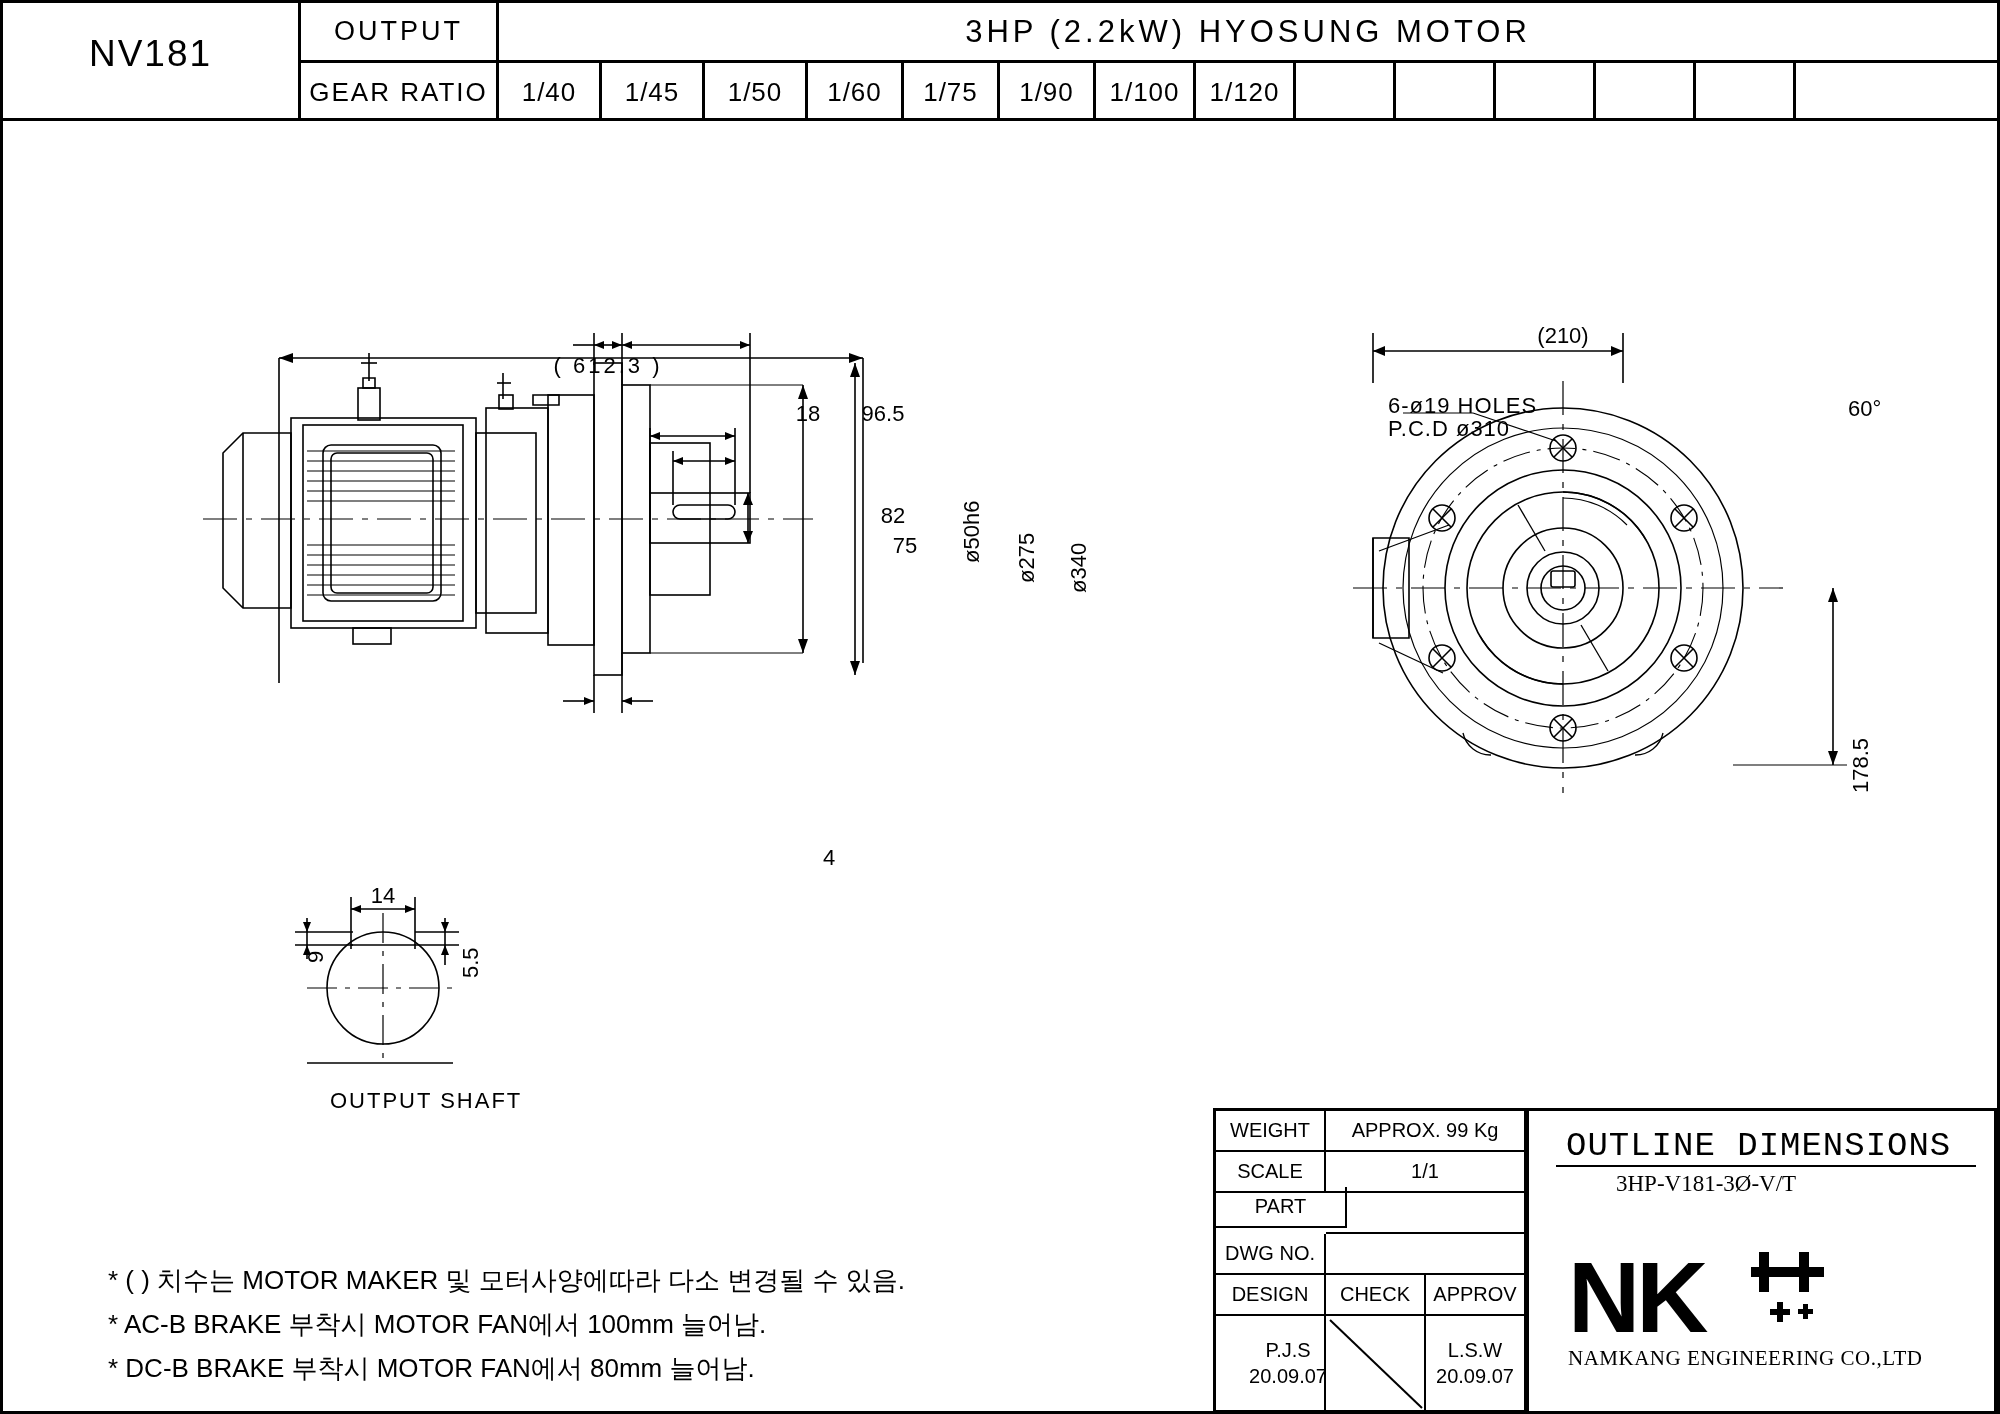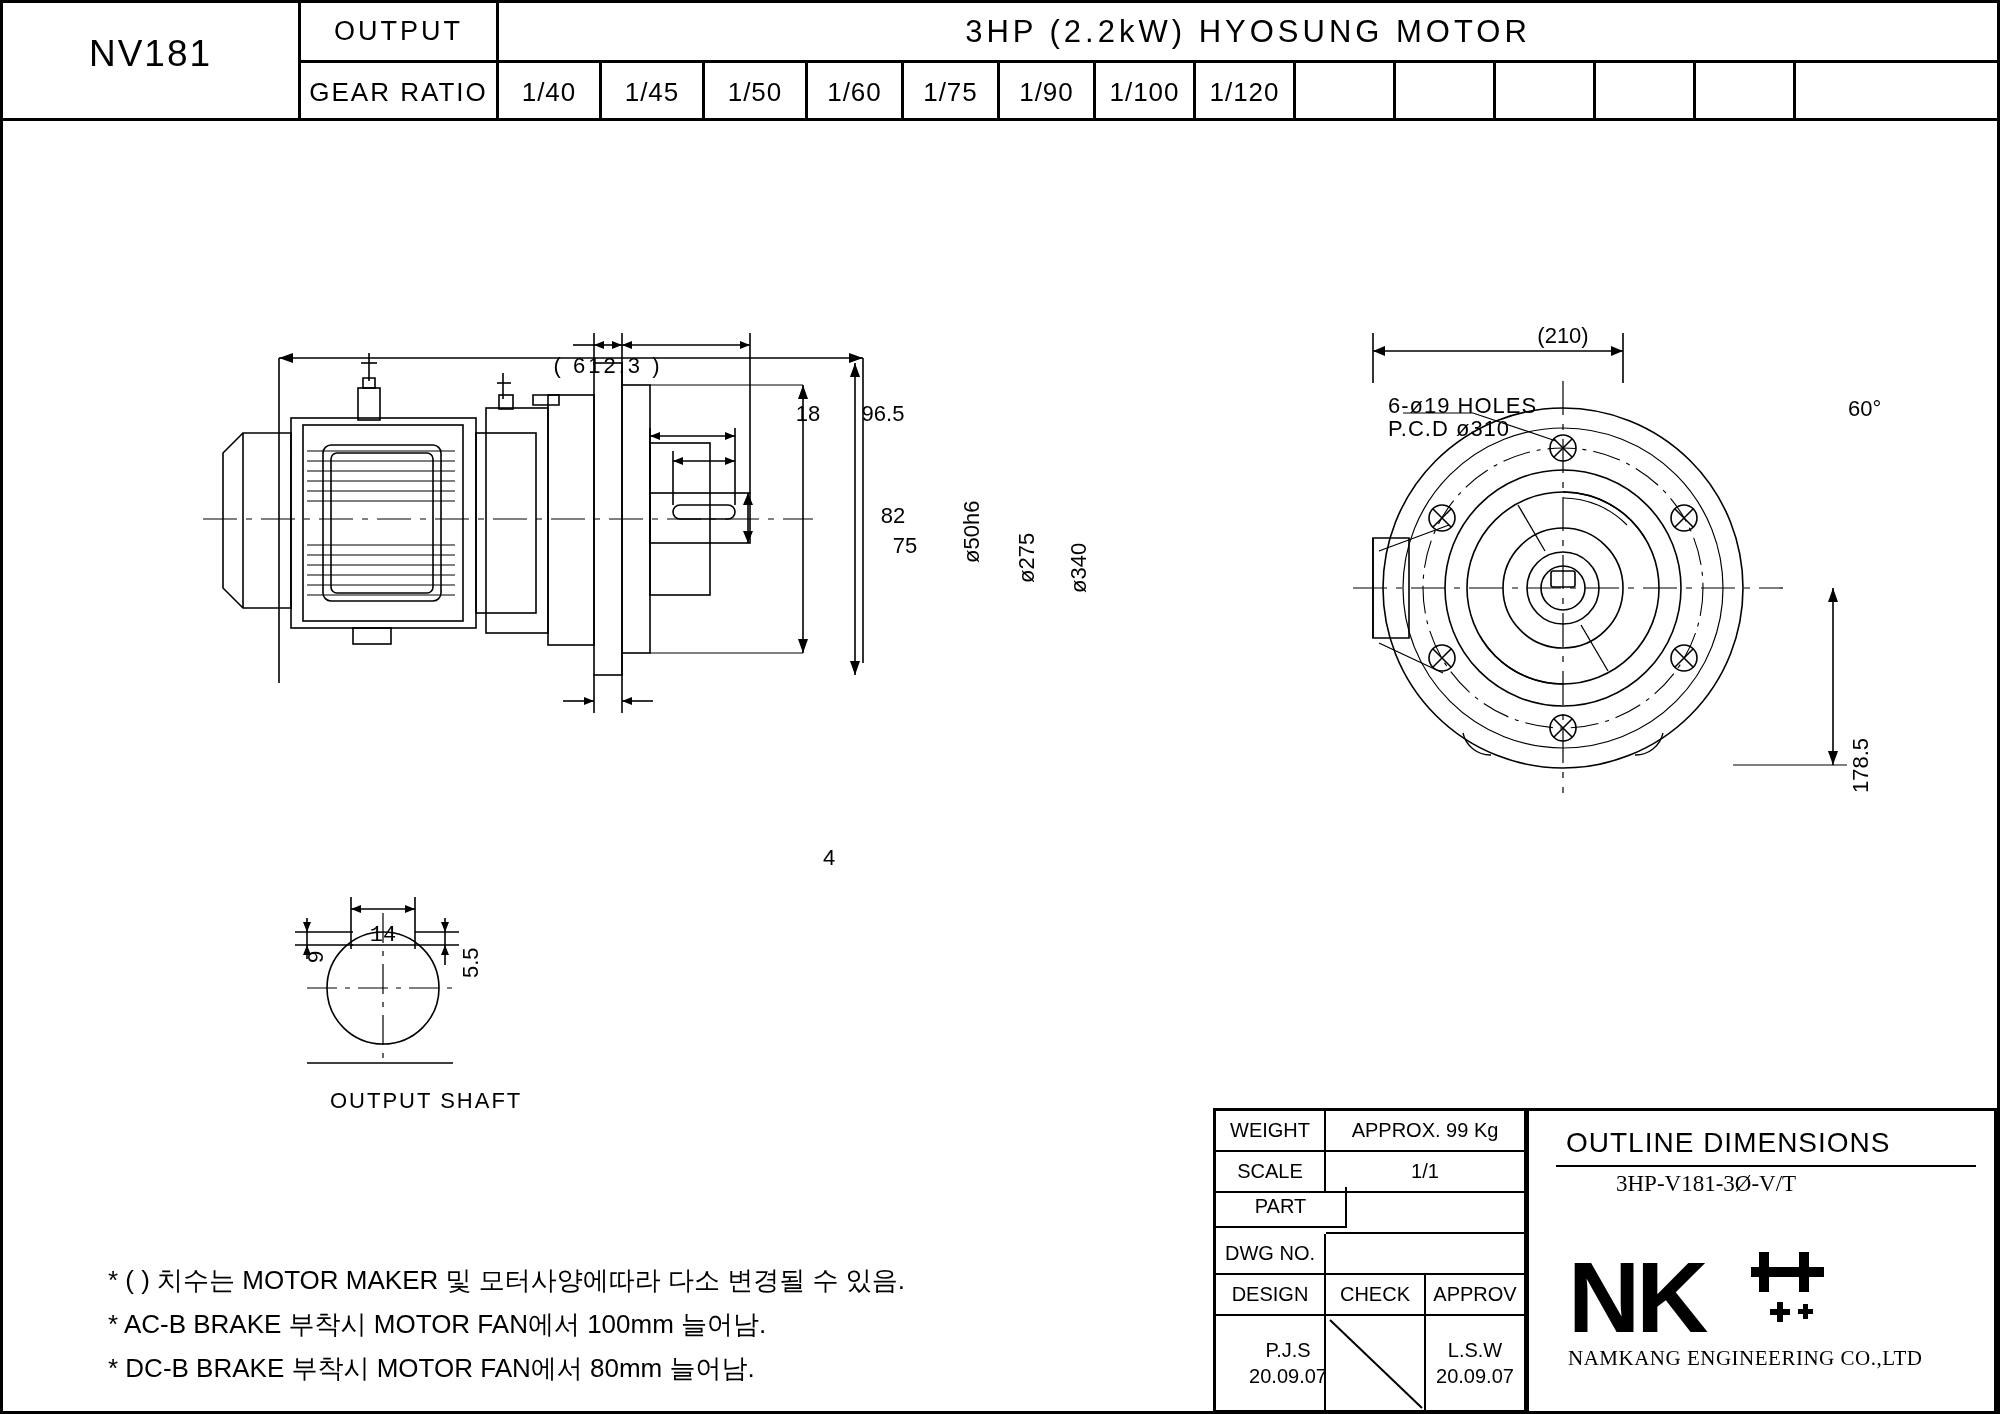--- a/index.html
+++ b/index.html
@@ -209,21 +209,21 @@
 
       <line x1="142" y1="59" x2="186" y2="59"></line>
       <line x1="142" y1="72" x2="186" y2="72"></line>
       <line x1="172" y1="45" x2="172" y2="92"></line>
       <path d="M172 59 l-4 -10 h8 z" fill="#000" stroke="none"></path>
       <path d="M172 72 l-4 10 h8 z" fill="#000" stroke="none"></path>
 
       <line x1="34" y1="190" x2="180" y2="190"></line>
     </g>
   </svg>
-  <div class="txt dim ctr" style="left:380px;top:920px;font-family:Liberation Mono, monospace;">14</div>
+  <div class="txt dim ctr" style="left:380px;top:880px;">14</div>
   <div class="txt dim" style="left:300px;top:960px;transform:rotate(-90deg);transform-origin:left top;">9</div>
   <div class="txt dim" style="left:455px;top:975px;transform:rotate(-90deg);transform-origin:left top;">5.5</div>
   <div class="txt dimS" style="left:327px;top:1085px;letter-spacing:2px;">OUTPUT SHAFT</div>
 
   <svg class="abs" style="left:1310px;top:310px;width:610px;height:560px;" viewBox="0 0 610 560">
     <g fill="none" stroke="#000" stroke-width="1.6">
 
       <line x1="60" y1="20" x2="60" y2="70"></line>
       <line x1="310" y1="20" x2="310" y2="70"></line>
       <line x1="60" y1="38" x2="310" y2="38"></line>
@@ -329,21 +329,21 @@
           <line x1="4" y1="4" x2="96" y2="92" stroke="#000" stroke-width="2"></line>
         </svg>
     </div>
     <div class="cell" style="left:210px;top:205px;width:100px;height:96px;flex-direction:column;line-height:26px;">
       <span>L.S.W</span>
       <span>20.09.07</span>
     </div>
 
     <div class="ln v" style="left:310px;top:0;width:3px;height:300px;"></div>
 
-    <div class="txt" style="left:350px;top:16px;font-family:Liberation Sans, sans-serif;font-size:28px;letter-spacing:1px;">OUTLINE DIMENSIONS</div>
+    <div class="txt" style="left:350px;top:16px;font-family:Liberation Mono, monospace;font-size:34px;letter-spacing:1px;">OUTLINE DIMENSIONS</div>
     <div class="ln h" style="left:340px;top:54px;width:420px;height:2px;"></div>
     <div class="txt" style="left:400px;top:60px;font-family:'Liberation Serif',serif;font-size:23px;">3HP-V181-3Ø-V/T</div>
   </div>
 
   <div id="nk">
     <div id="nklogo" style="position:absolute;left:0;top:-8px;">NK</div>
     <svg style="position:absolute;left:183px;top:-6px;" width="190" height="90">
       <g fill="#000">
         <rect x="8" y="10" width="10" height="40"></rect>
           <rect x="-7" y="25" width="40" height="10"></rect>

